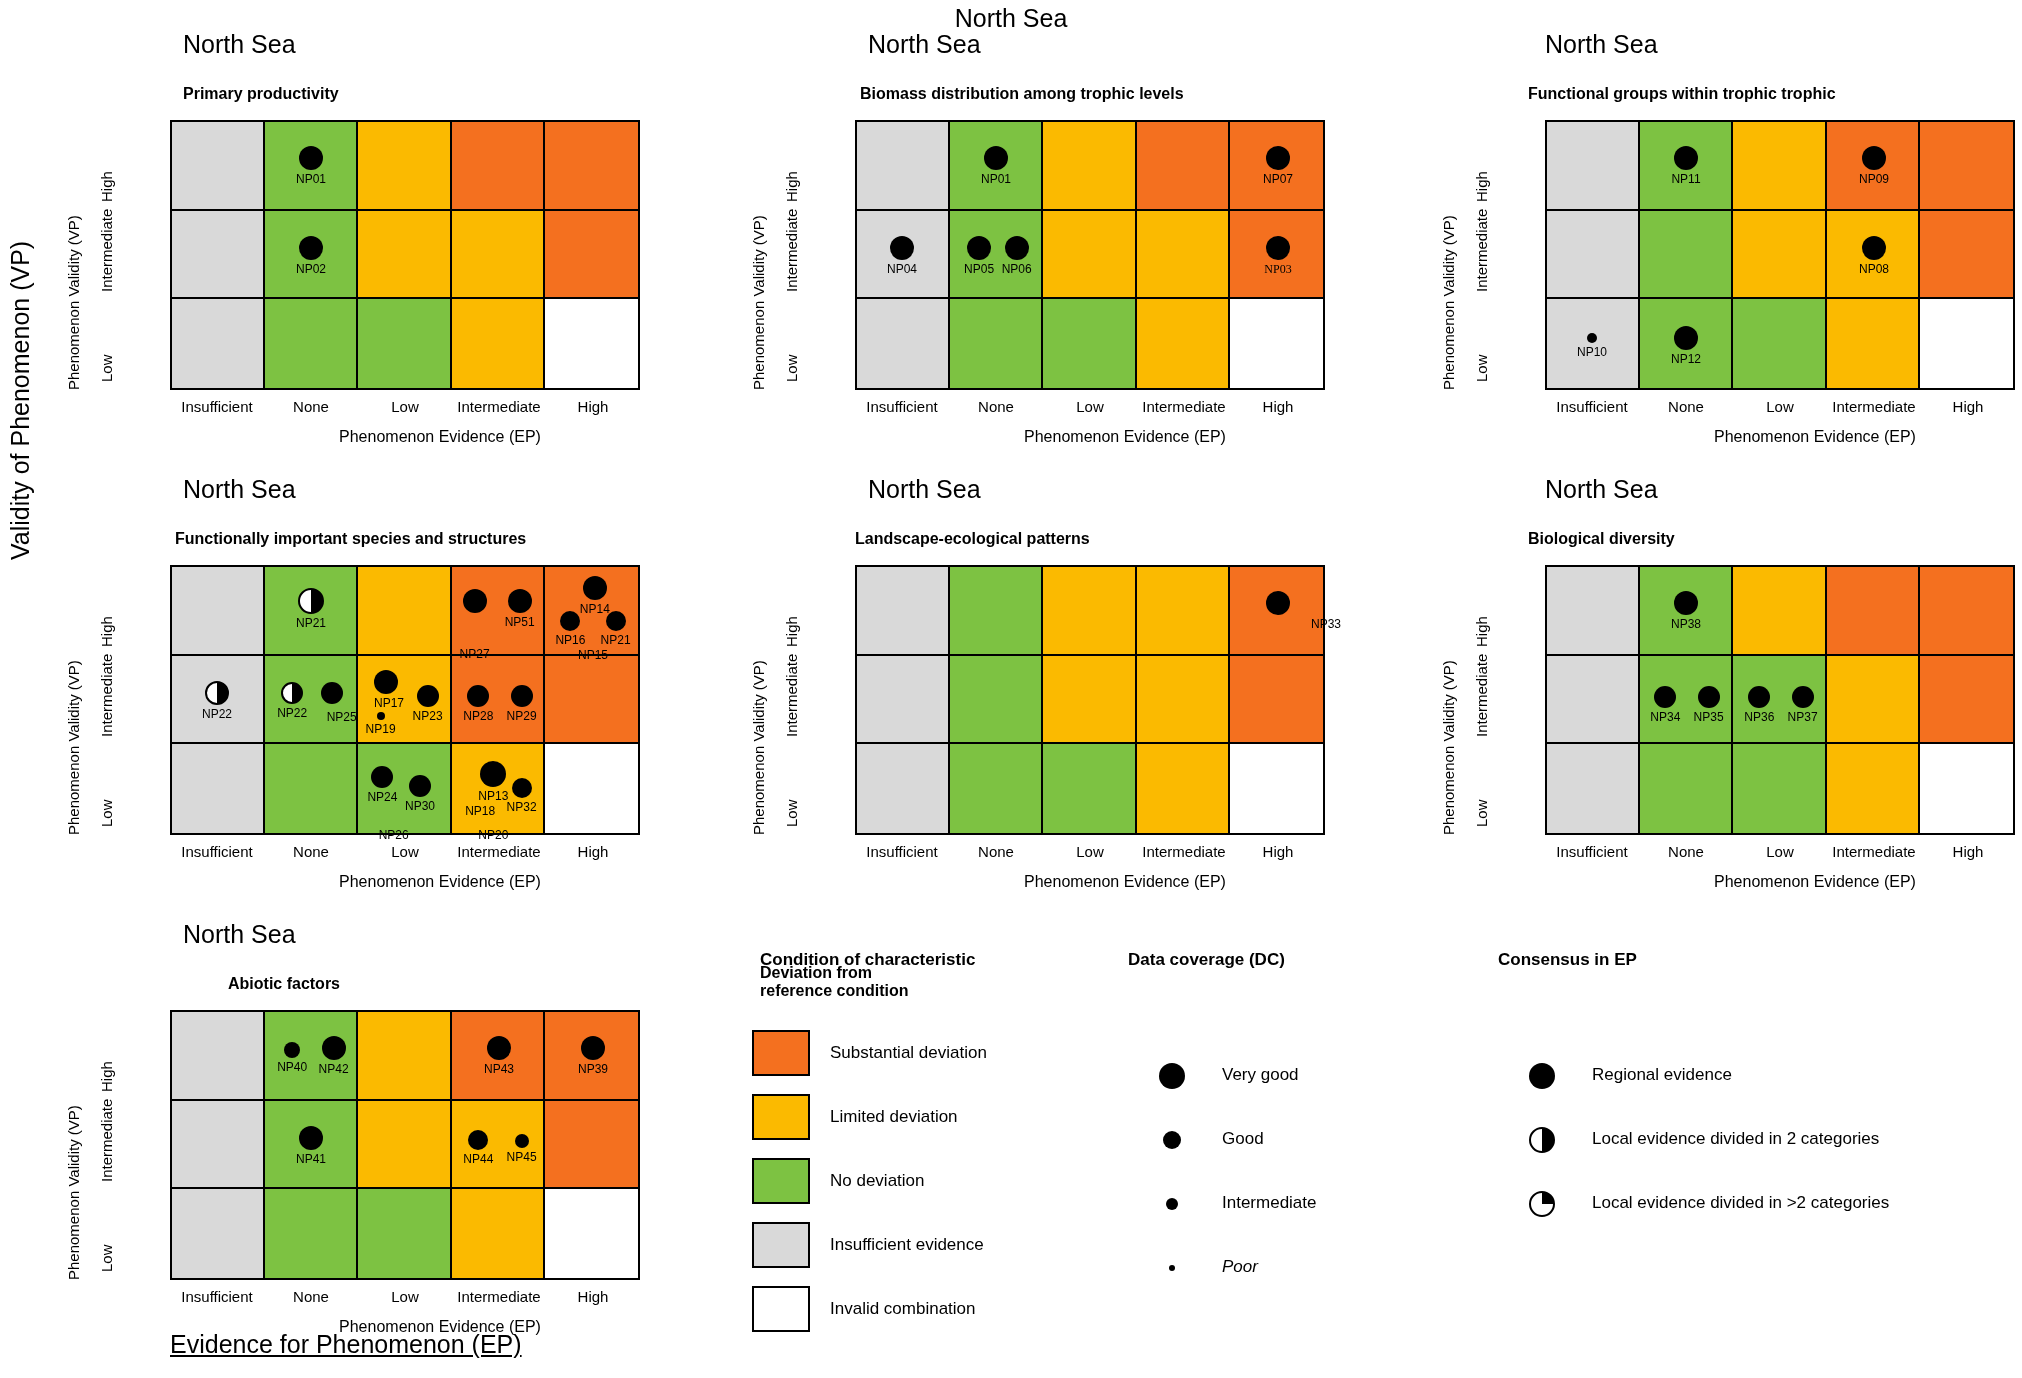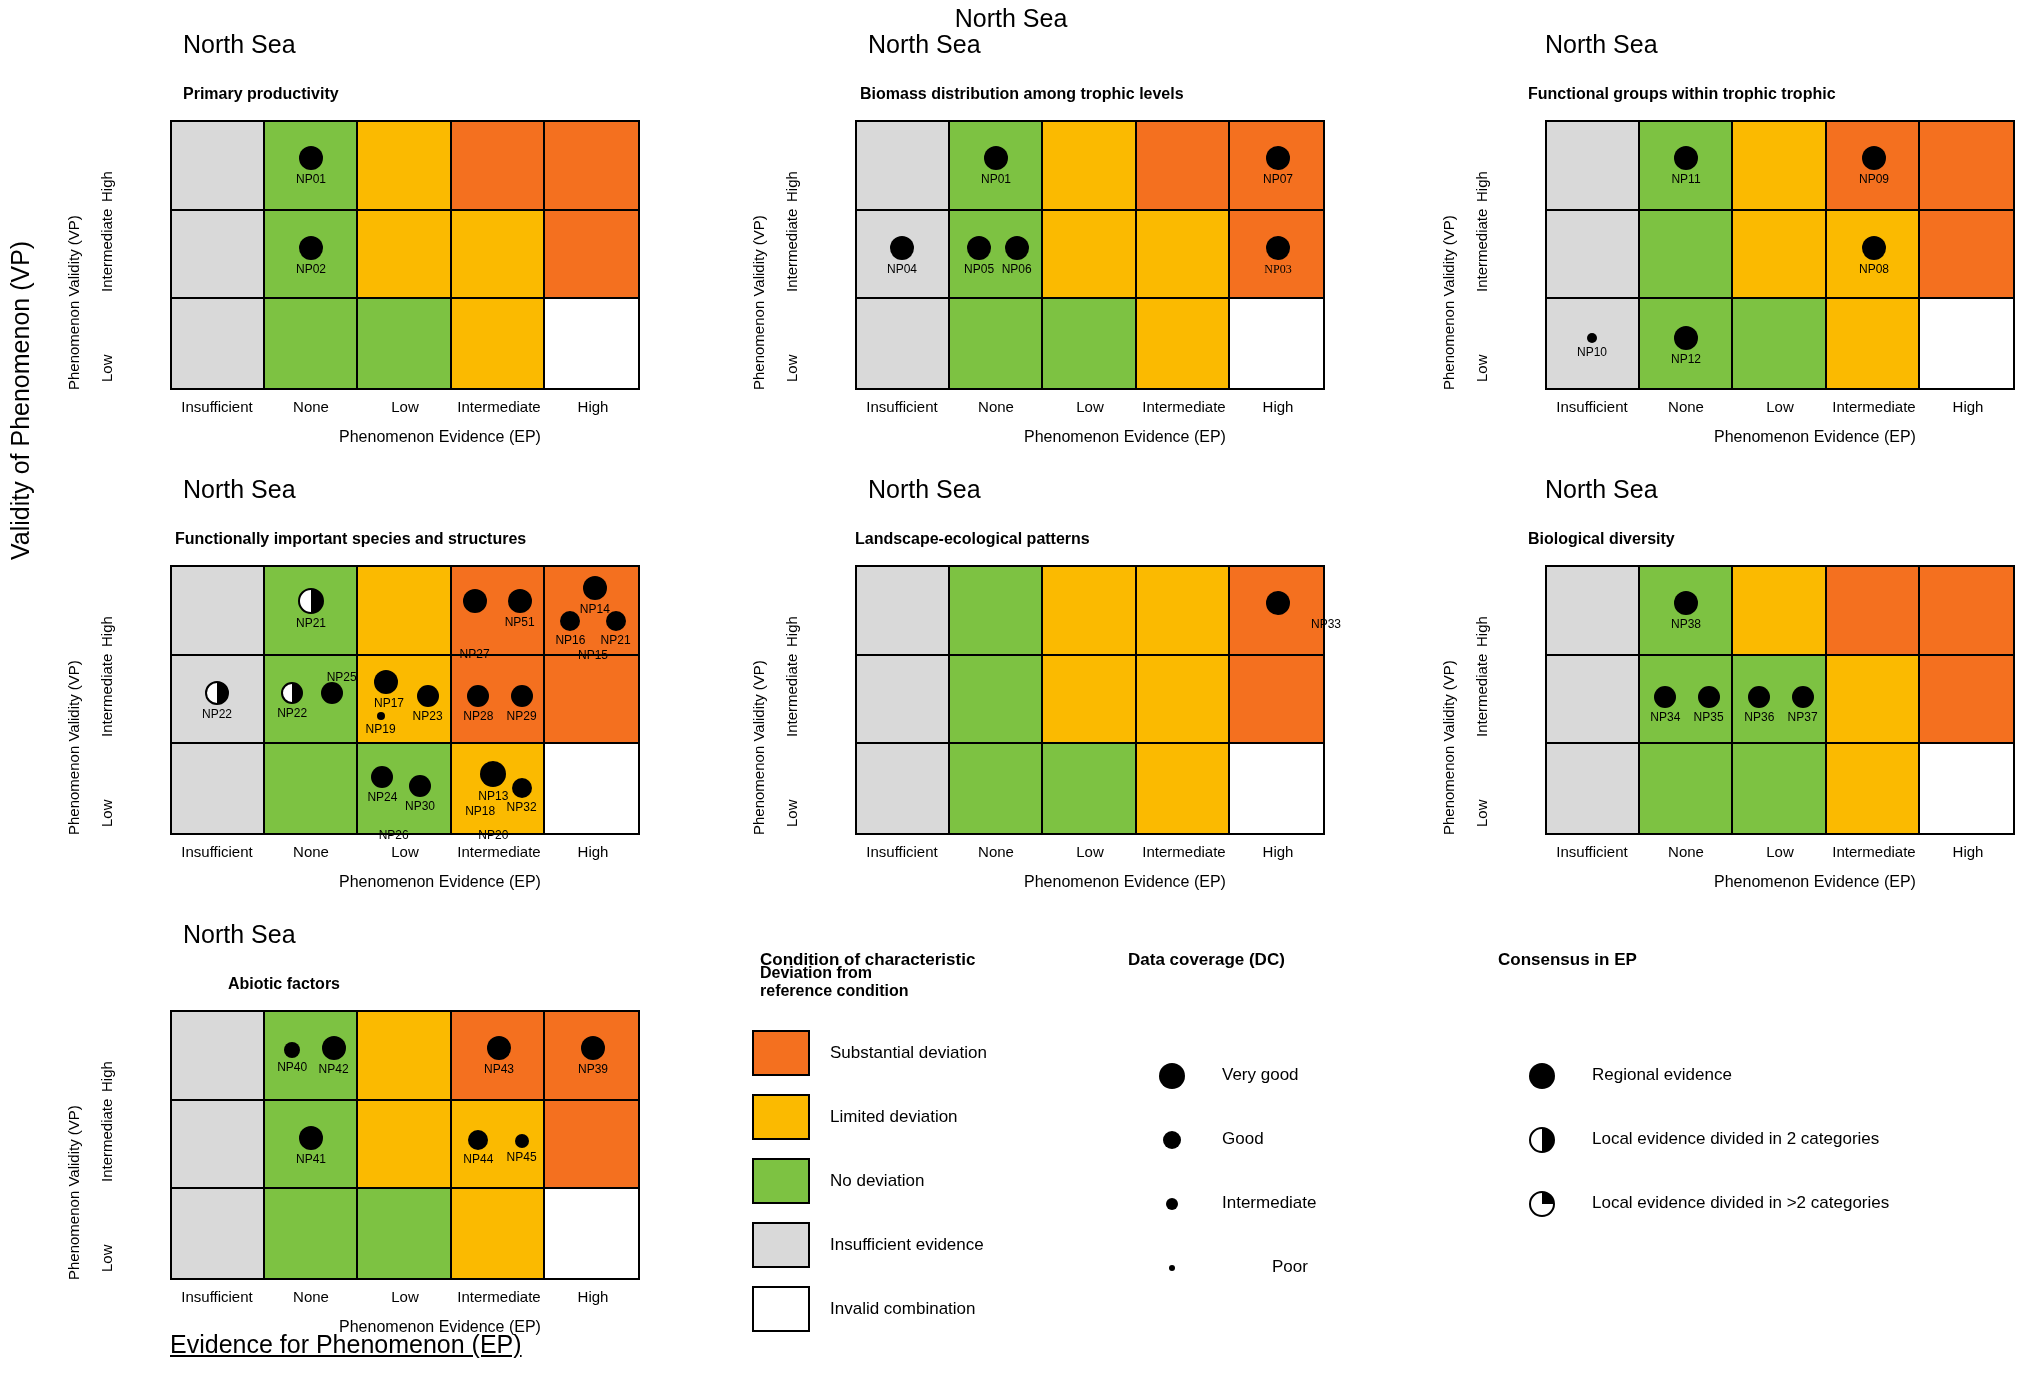--- a/index.html
+++ b/index.html
@@ -191,21 +191,21 @@
       <div class="marker dot" style="left: 570.44px; top: 620.8px; width: 20px; height: 20px;"></div>
       <div class="mlabel" style="left: 570.44px; top: 632.8px;">NP16</div>
       <div class="marker dot" style="left: 615.56px; top: 620.8px; width: 20px; height: 20px;"></div>
       <div class="mlabel" style="left: 615.56px; top: 632.8px;">NP21</div>
       <div class="mlabel" style="left: 593px; top: 647.8px;">NP15</div>
       <div class="marker half" style="left: 217px; top: 692.8px; width: 24px; height: 24px;"></div>
       <div class="mlabel" style="left: 217px; top: 706.8px;">NP22</div>
       <div class="marker half" style="left: 292.2px; top: 692.8px; width: 22px; height: 22px;"></div>
       <div class="mlabel" style="left: 292.2px; top: 705.8px;">NP22</div>
       <div class="marker dot" style="left: 331.68px; top: 692.8px; width: 22px; height: 22px;"></div>
-      <div class="mlabel" style="left: 331.68px; top: 670px; padding-left: 20px;">NP25</div>
+      <div class="mlabel" style="left: 331.68px; top: 710px; padding-left: 20px;">NP25</div>
       <div class="marker dot" style="left: 386.2px; top: 682px; width: 24px; height: 24px;"></div>
       <div class="mlabel" style="left: 389px; top: 696px;">NP17</div>
       <div class="marker dot" style="left: 380.56px; top: 716.2px; width: 8px; height: 8px;"></div>
       <div class="mlabel" style="left: 380.56px; top: 722.2px;">NP19</div>
       <div class="marker dot" style="left: 427.56px; top: 695.5px; width: 22px; height: 22px;"></div>
       <div class="mlabel" style="left: 427.56px; top: 708.5px;">NP23</div>
       <div class="marker dot" style="left: 478.32px; top: 695.5px; width: 22px; height: 22px;"></div>
       <div class="mlabel" style="left: 478.32px; top: 708.5px;">NP28</div>
       <div class="marker dot" style="left: 521.56px; top: 695.5px; width: 22px; height: 22px;"></div>
       <div class="mlabel" style="left: 521.56px; top: 708.5px;">NP29</div>
@@ -373,21 +373,21 @@
 
   <div class="legend-head" style="left:1128px;top:950px;">Data coverage (DC)</div>
   <div id="dc-items">
       <div class="marker dot" style="left: 1172px; top: 1076px; width: 26px; height: 26px;"></div>
       <div class="legend-txt" style="left: 1222px; top: 1065px;">Very good</div>
       <div class="marker dot" style="left: 1172px; top: 1140px; width: 18px; height: 18px;"></div>
       <div class="legend-txt" style="left: 1222px; top: 1129px;">Good</div>
       <div class="marker dot" style="left: 1172px; top: 1204px; width: 12px; height: 12px;"></div>
       <div class="legend-txt" style="left: 1222px; top: 1193px;">Intermediate</div>
       <div class="marker dot" style="left: 1172px; top: 1268px; width: 6px; height: 6px;"></div>
-      <div class="legend-txt" style="left: 1272px; top: 1257px;">Poor</div>
+      <div class="legend-txt" style="left: 1222px; top: 1257px; font-style: italic;">Poor</div>
     </div>
 
   <div class="legend-head" style="left:1498px;top:950px;">Consensus in EP</div>
   <div id="cons-items">
       <div class="marker dot" style="left: 1542px; top: 1076px; width: 26px; height: 26px;"></div>
       <div class="legend-txt" style="left: 1592px; top: 1065px;">Regional evidence</div>
       <div class="marker half" style="left: 1542px; top: 1140px; width: 26px; height: 26px;"></div>
       <div class="legend-txt" style="left: 1592px; top: 1129px;">Local evidence divided in 2 categories</div>
       <div class="marker pie" style="left: 1542px; top: 1204px; width: 26px; height: 26px;"></div>
       <div class="legend-txt" style="left: 1592px; top: 1193px;">Local evidence divided in &gt;2 categories</div>

